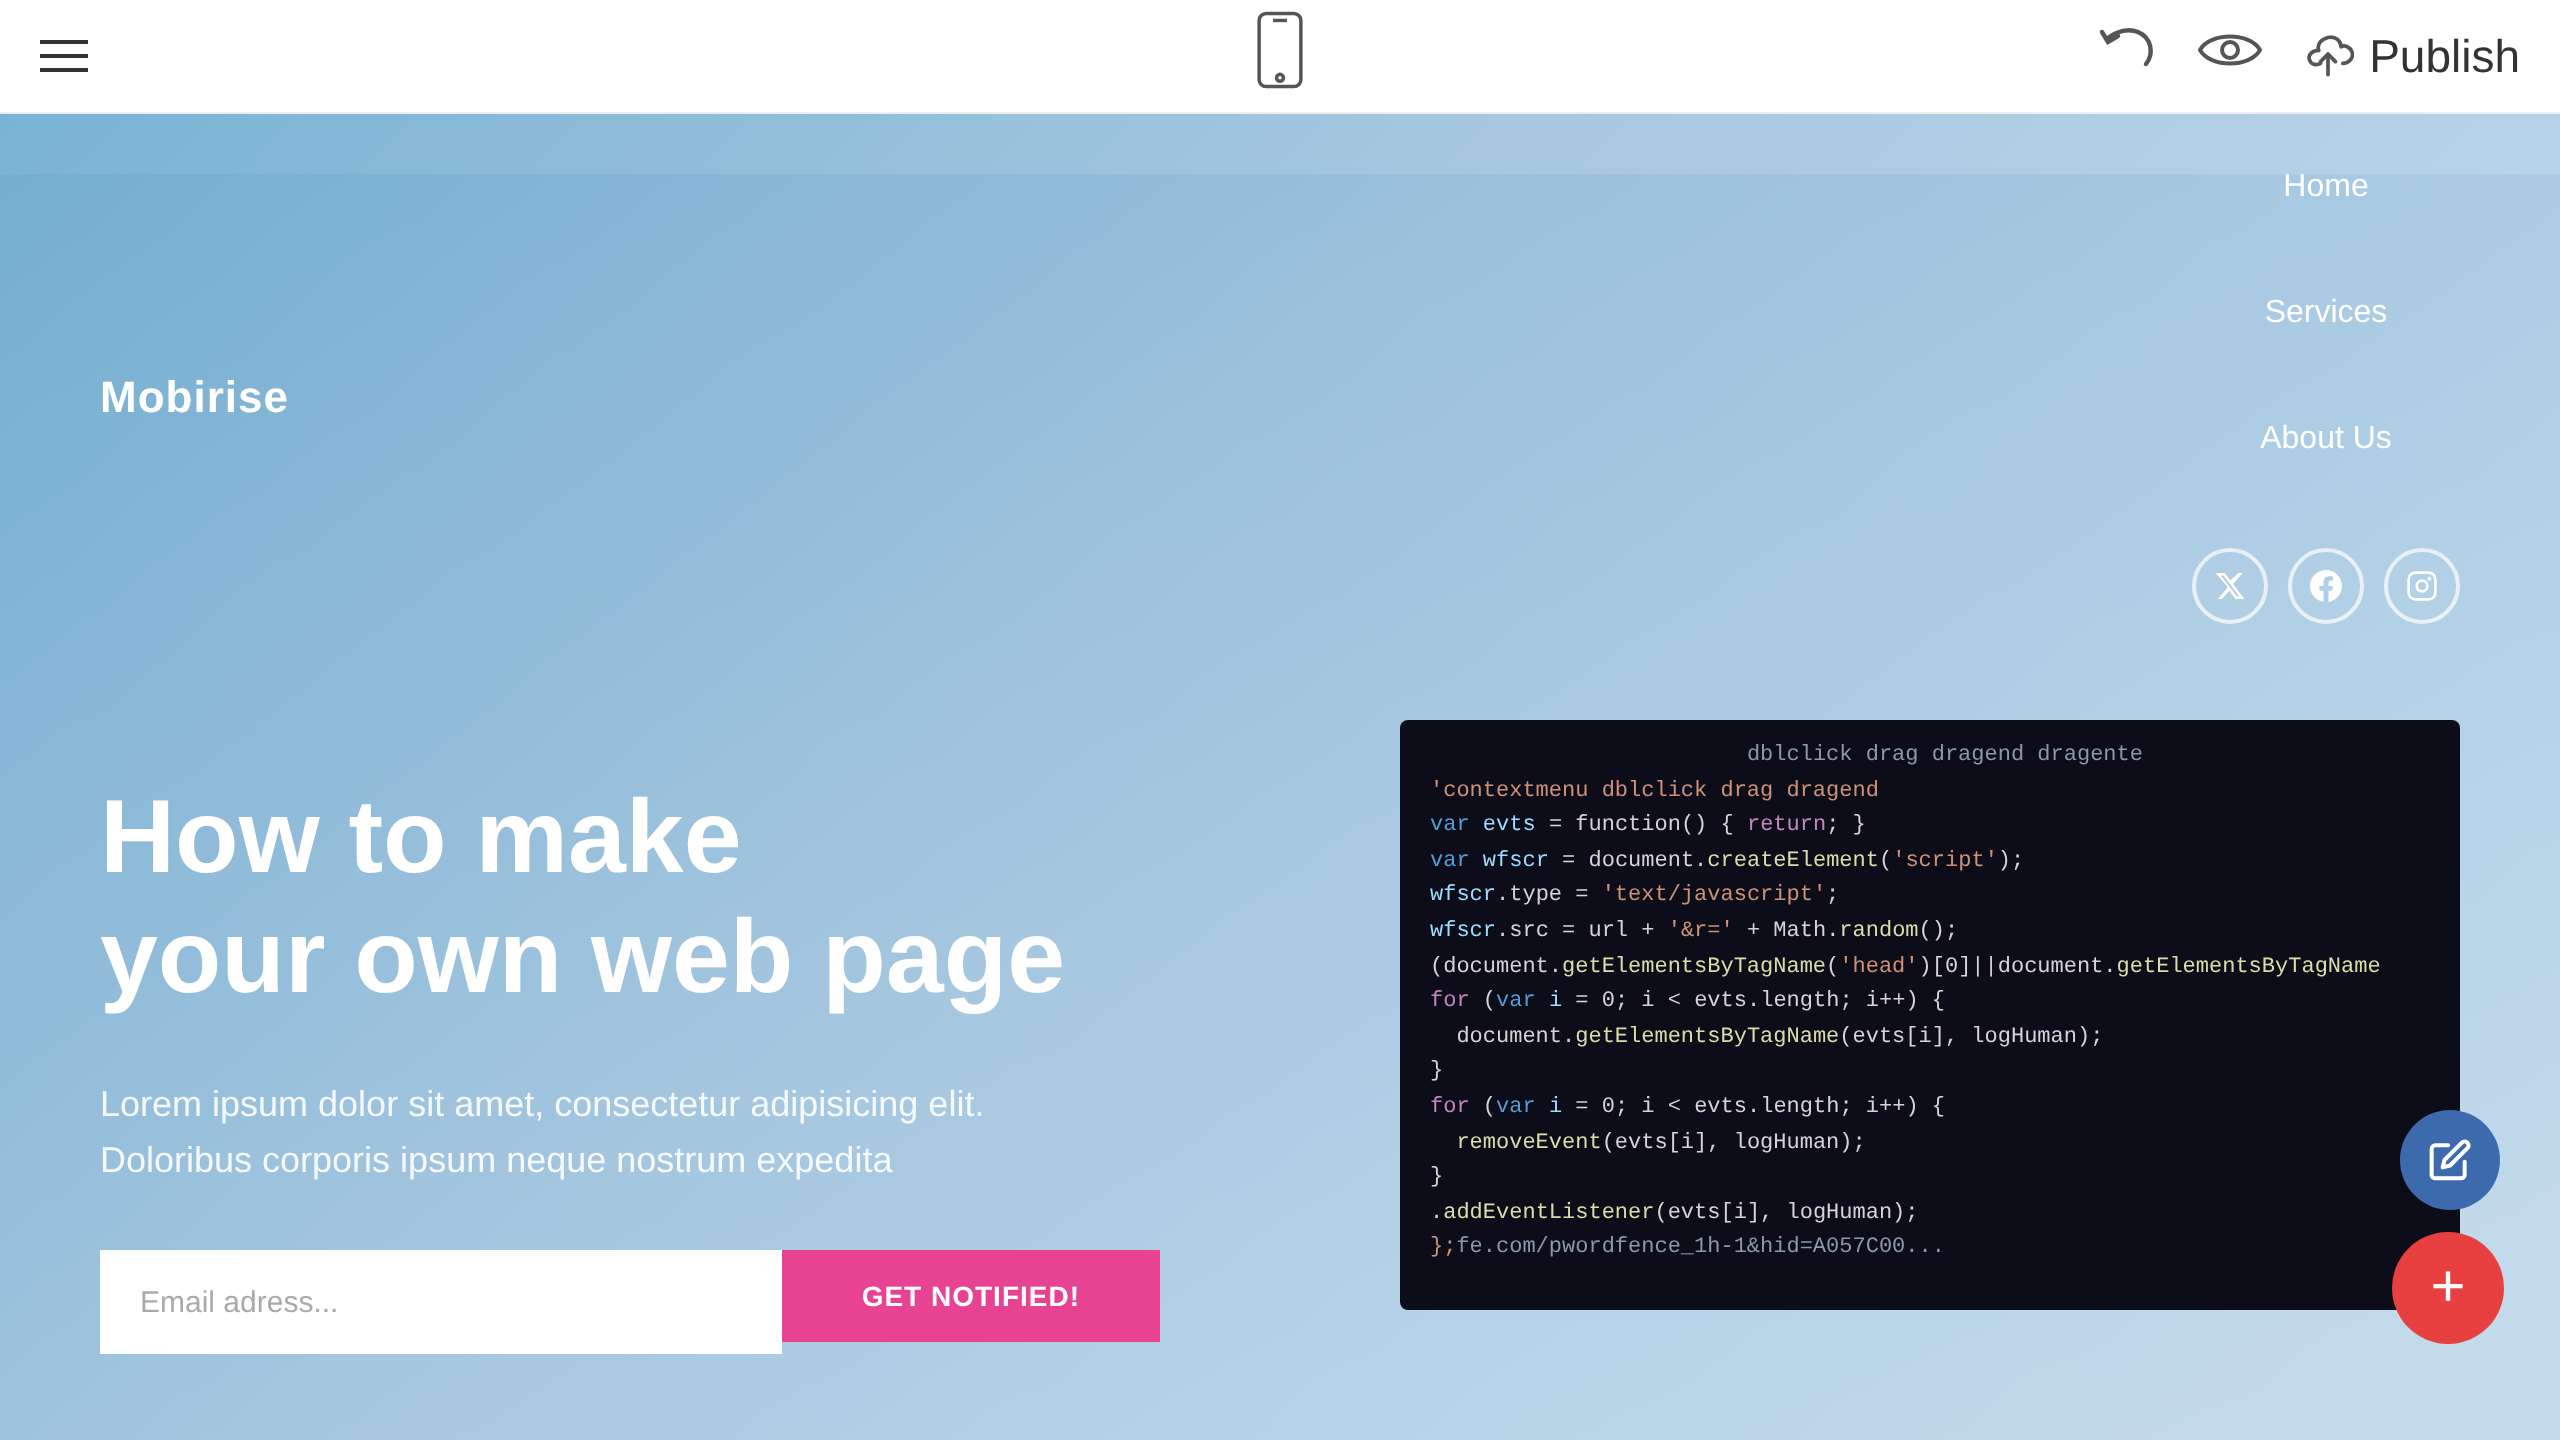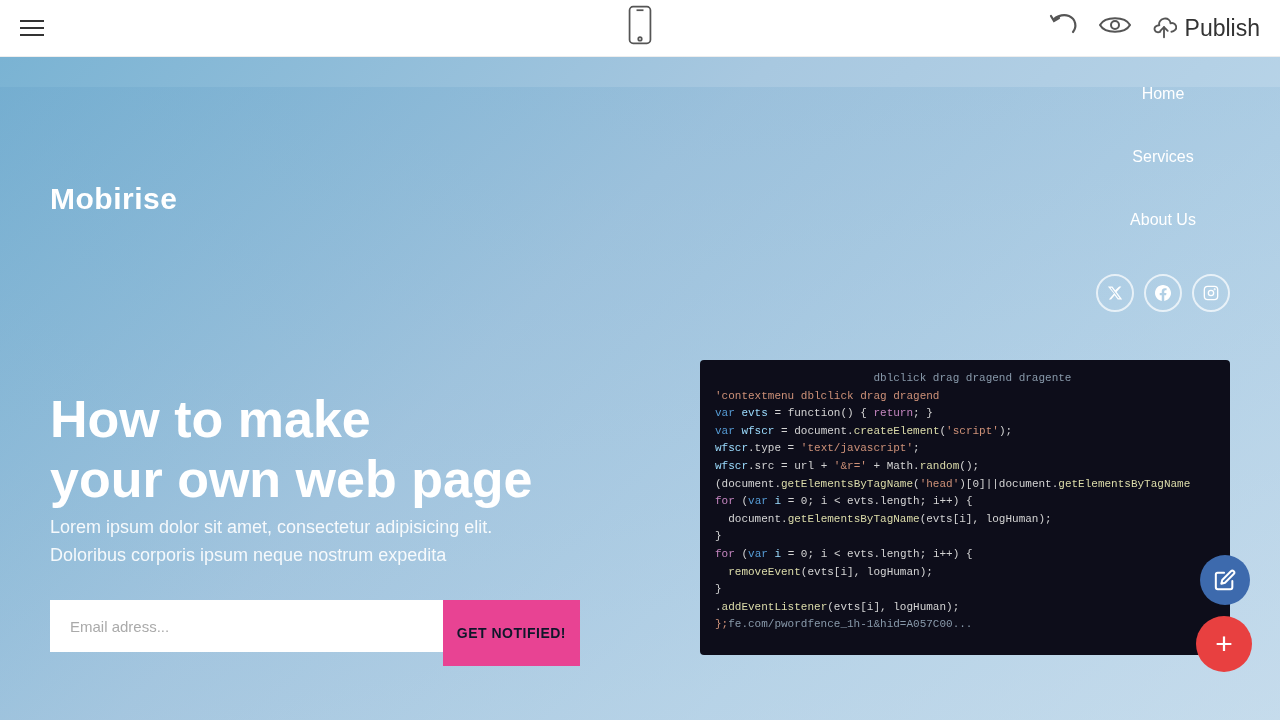--- a/index.html
+++ b/index.html
@@ -52,21 +52,21 @@
     
     .site-nav {
       position: relative;
       display: flex;
       align-items: center;
       justify-content: space-between;
       padding: 28px 50px;
       z-index: 10;
     }
     .site-brand {
-      font-size: 30px;
+      font-size: 22px;
       font-weight: 700;
       color: #fff;
       letter-spacing: 0.5px;
     }
     .site-nav-links {
       display: flex;
       align-items: center;
       gap: 45px;
       flex-direction: column;
     }
@@ -102,21 +102,21 @@
     }
     .hero-text {
       flex: 0 0 55%;
       padding-top: 20px;
     }
     .hero-title {
       font-size: 52px;
       font-weight: 700;
       color: #fff;
       line-height: 1.15;
-      margin-bottom: 3px;
+      margin-bottom: 28px;
     }
     .hero-subtitle {
       font-size: 18px;
       color: rgba(255,255,255,0.9);
       line-height: 1.6;
       max-width: 520px;
       margin-bottom: 30px;
     }
     .email-form {
       display: flex;
@@ -127,24 +127,24 @@
       padding: 0 20px;
       height: 52px;
       border: none;
       font-size: 15px;
       color: #888;
       outline: none;
       background: #fff;
     }
     .email-input::placeholder { color: #aaa; }
     .notify-btn {
-      padding: 0 14px;
-      height: 66px;
+      padding: 0 40px;
+      height: 46px;
       background: #e84393;
-      color: #0f172a;
+      color: #ffffff;
       border: none;
       font-size: 14px;
       font-weight: 700;
       cursor: pointer;
       letter-spacing: 0.5px;
       white-space: nowrap;
     }
 
     
     .hero-image {

